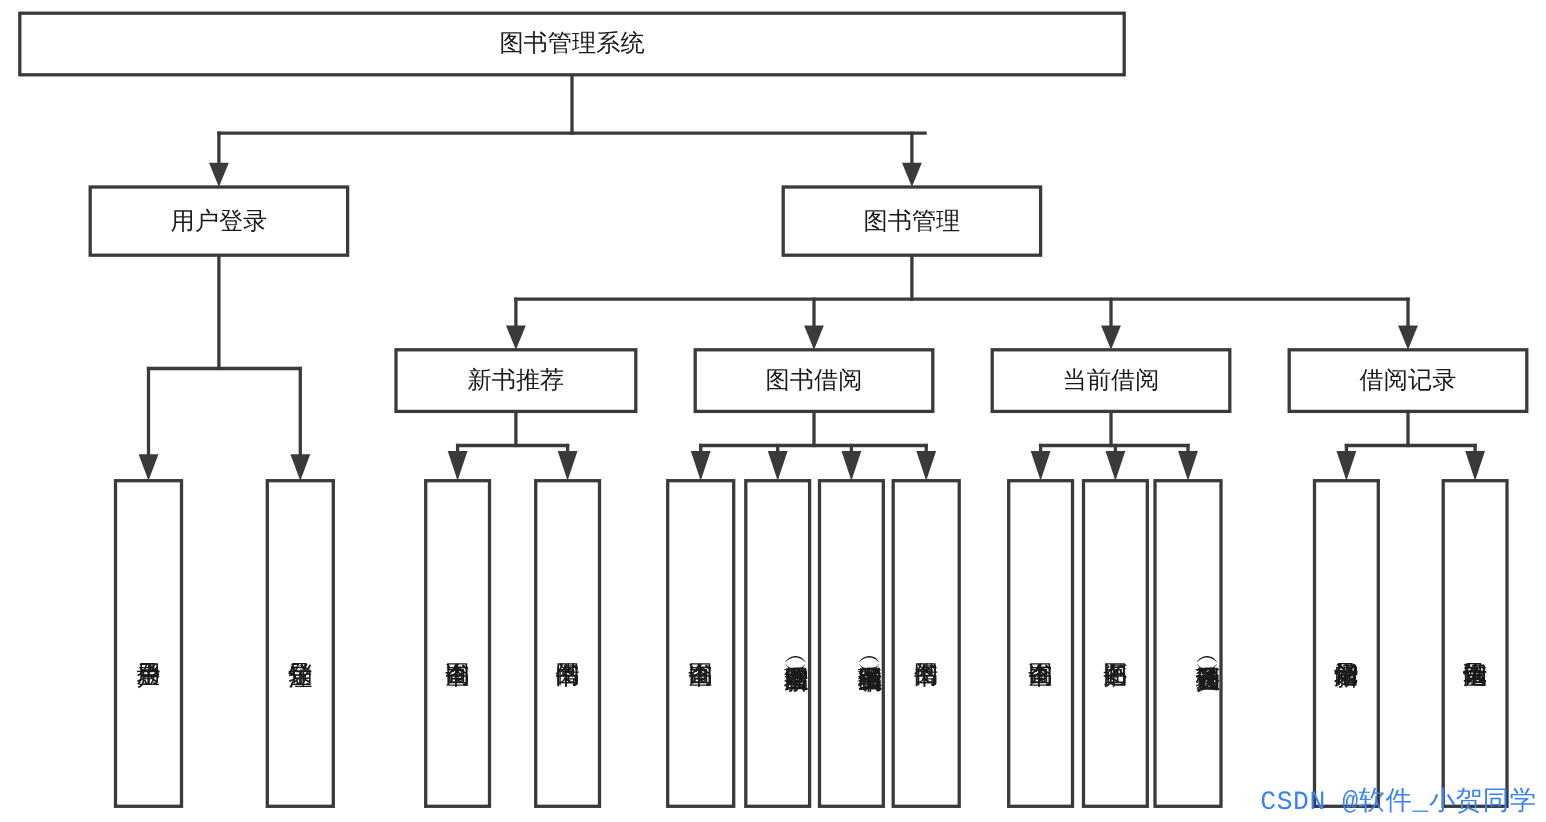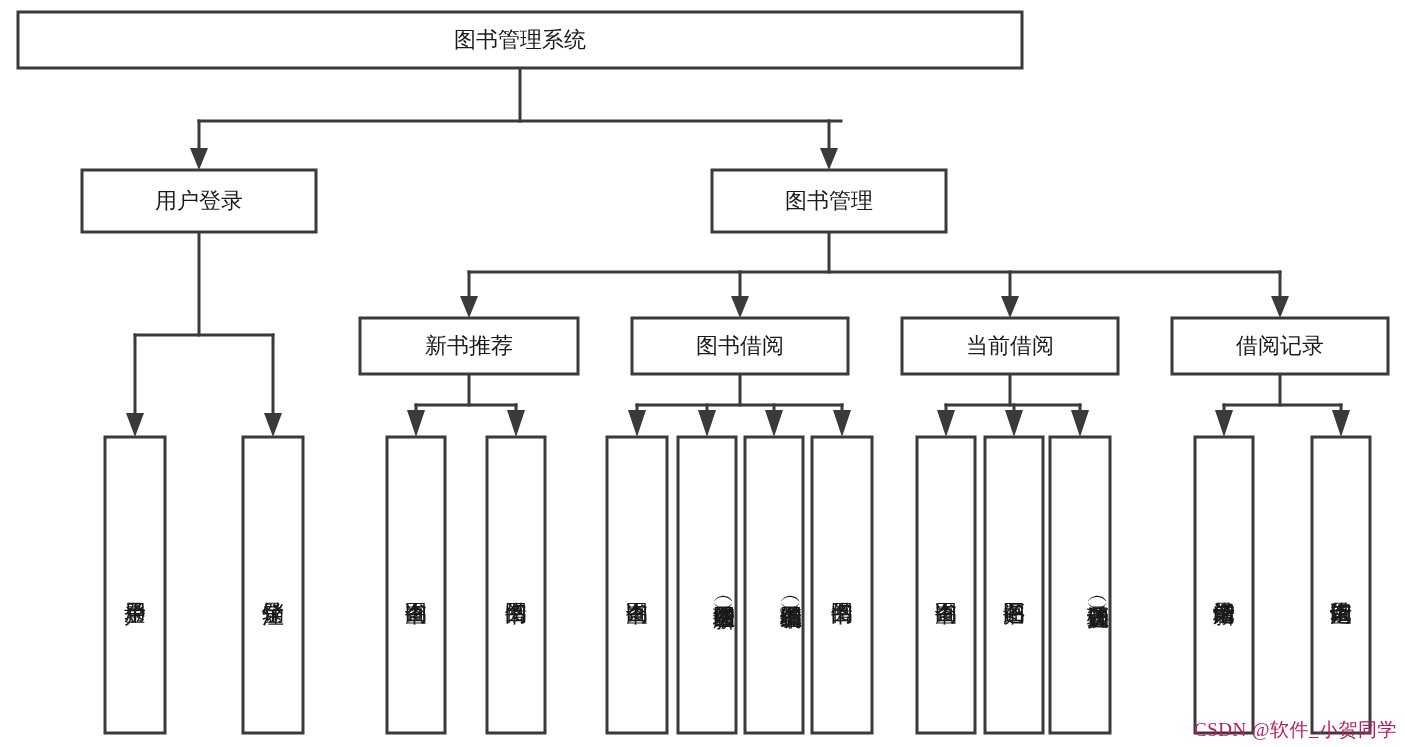--- a/index.html
+++ b/index.html
@@ -66,23 +66,23 @@
     letter-spacing: 0px;
     pointer-events: none;
   }
   .label-vertical.centered {
     align-items: center;
   }
   .watermark {
     position: absolute;
     right: 8px;
     bottom: 4px;
-    font-family: Liberation Serif, serif;
-    font-size: 19px;
-    color: #be185d;
+    font-family: Liberation Mono, monospace;
+    font-size: 24px;
+    color: #3b82f6;
     white-space: nowrap;
     letter-spacing: 0.5px;
   }
 </style>
 </head>
 <body>
 
 <div id="diagram-root">
 
   <svg class="diagram-svg" viewBox="0 0 1405 747" xmlns="http://www.w3.org/2000/svg">

